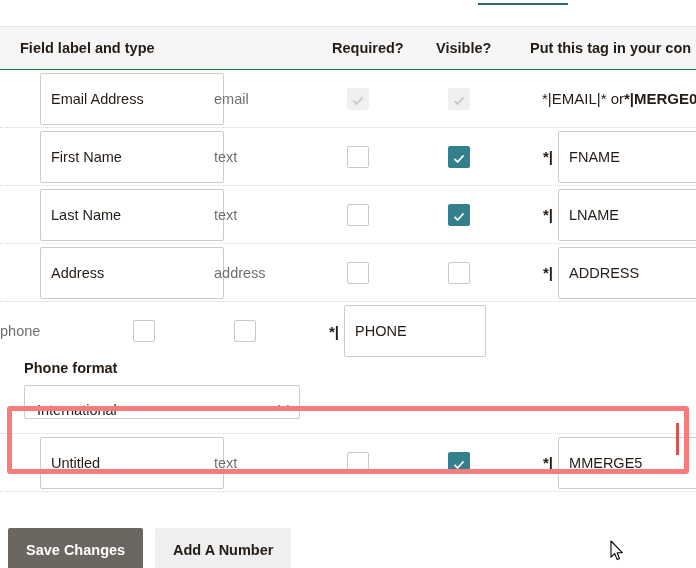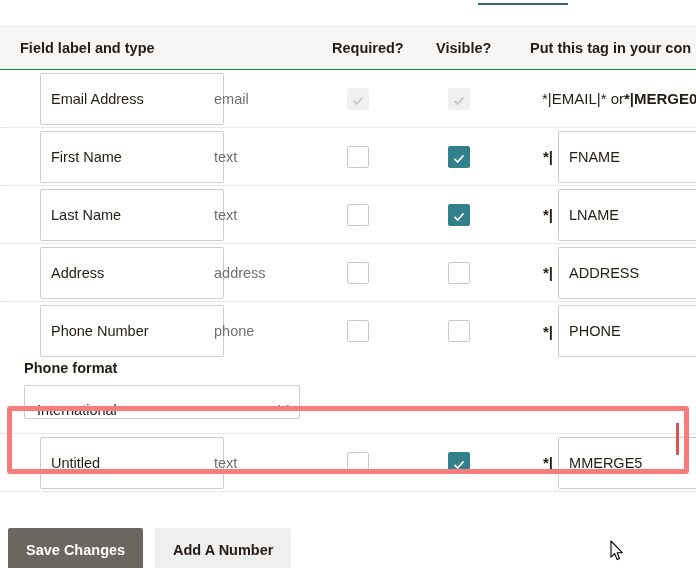--- a/index.html
+++ b/index.html
@@ -382,23 +382,20 @@
         </div>
       </div>
       <div class="col-tag tag-cell">
         <span class="tag-delim">*|</span>
         <input class="text-input tag-input" type="text" value="ADDRESS" style="">
 
       </div>
     </div>
 
     <div class="row no-border">
-      <div class="col-label">
-        <input class="text-input label-input" type="text" value="Phone Number" style="">
-      </div>
       <div class="col-type type-text">phone</div>
       <div class="col-req">
         <div class="cb-wrap-req">
           <div class="cb">
             
           </div>
         </div>
       </div>
       <div class="col-vis">
         <div class="cb-wrap-vis">

